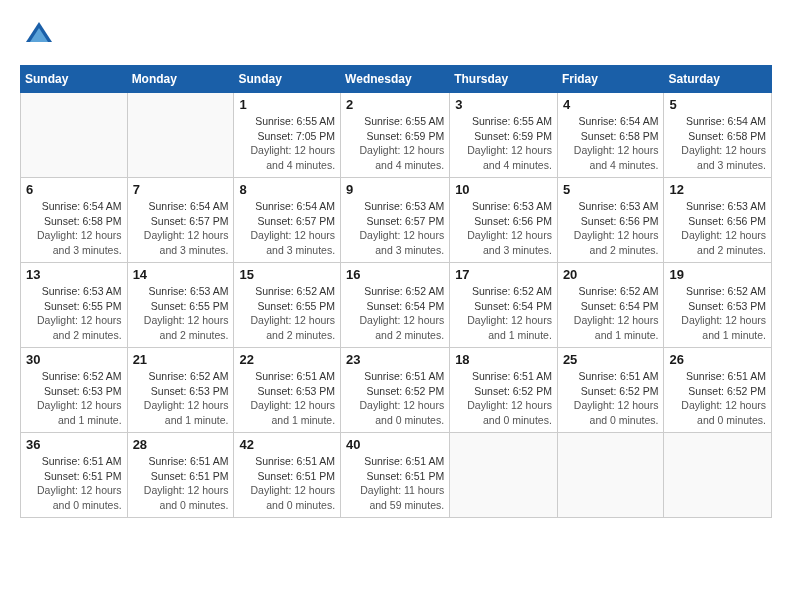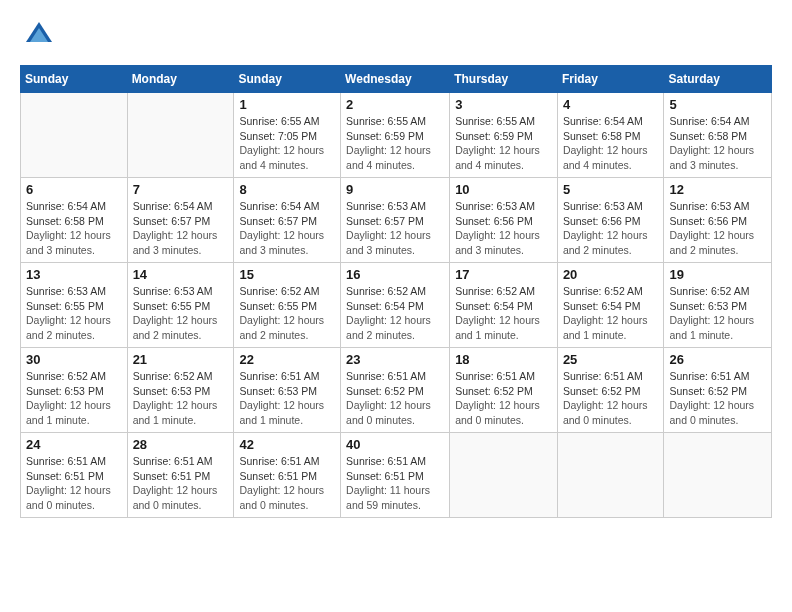--- a/index.html
+++ b/index.html
@@ -80,20 +80,21 @@
       font-size: 13px;
       font-weight: bold;
       color: #1a1a1a;
       display: block;
       margin-bottom: 2px;
     }
     .day-info {
       color: #333;
       font-size: 10.5px;
       line-height: 1.4;
+      text-align: right;
     }
     .daylight-label {
       color: #555;
     }
     tr.week-row td {
       height: 85px;
     }
   </style>
 </head>
 <body>
@@ -237,21 +238,21 @@
           <span class="day-num">25</span>
           <div class="day-info"><span>Sunrise: 6:51 AM</span><br><span>Sunset: 6:52 PM</span><br><span class="daylight-label">Daylight: 12 hours and 0 minutes.</span></div>
         </td>
         <td>
           <span class="day-num">26</span>
           <div class="day-info"><span>Sunrise: 6:51 AM</span><br><span>Sunset: 6:52 PM</span><br><span class="daylight-label">Daylight: 12 hours and 0 minutes.</span></div>
         </td>
       </tr>
       <tr class="week-row">
         <td>
-          <span class="day-num">24</span>
+          <span class="day-num">36</span>
           <div class="day-info"><span>Sunrise: 6:51 AM</span><br><span>Sunset: 6:51 PM</span><br><span class="daylight-label">Daylight: 12 hours and 0 minutes.</span></div>
         </td>
         <td>
           <span class="day-num">28</span>
           <div class="day-info"><span>Sunrise: 6:51 AM</span><br><span>Sunset: 6:51 PM</span><br><span class="daylight-label">Daylight: 12 hours and 0 minutes.</span></div>
         </td>
         <td>
           <span class="day-num">42</span>
           <div class="day-info"><span>Sunrise: 6:51 AM</span><br><span>Sunset: 6:51 PM</span><br><span class="daylight-label">Daylight: 12 hours and 0 minutes.</span></div>
         </td>

